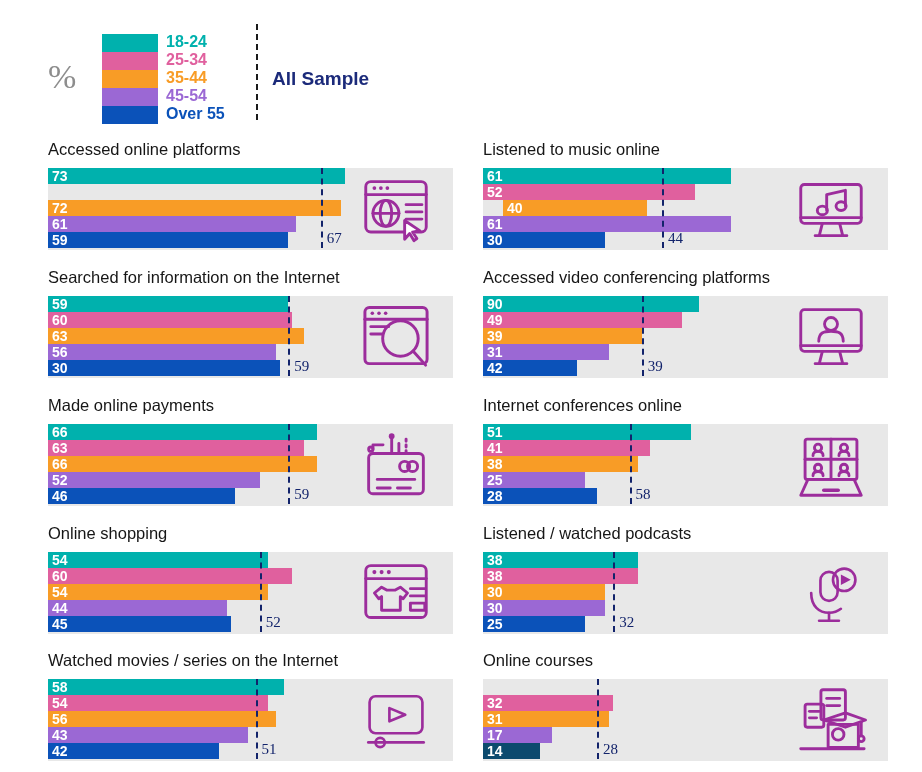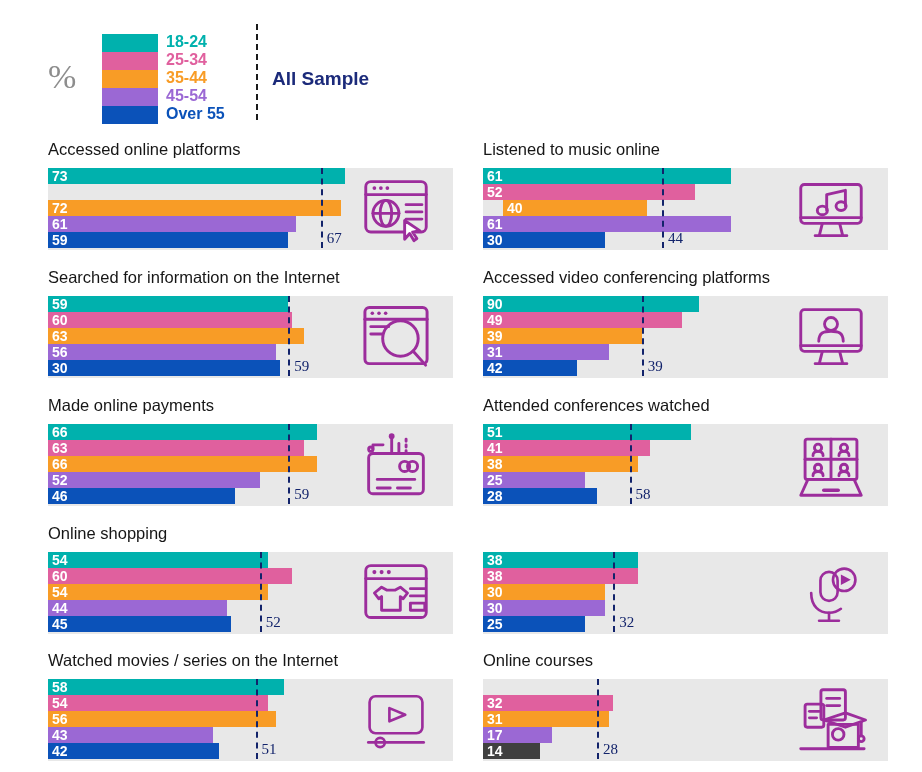--- a/index.html
+++ b/index.html
@@ -416,21 +416,21 @@
             <circle cx="15" cy="28" r="3"></circle>
             <line x1="44" y1="14" x2="44" y2="32"></line>
             <circle cx="44" cy="10" r="4" fill="#9c2d9c" stroke="none"></circle>
             <line x1="54" y1="20" x2="54" y2="32"></line>
             <line x1="64" y1="14" x2="64" y2="32" stroke-dasharray="3 5"></line>
           </svg>
         </div>
       </div>
     </div>
     <div class="block" style="left: 475px; top: 256px;">
-      <div class="block-title">Attended conferences watched</div>
+      <div class="block-title">Internet conferences online</div>
       <div class="panel">
         <div class="bars">
           <div class="bar-row" style="top: 0px;">
             <div class="bar" style="width: 207.57px; left: 0px; background: rgb(0, 177, 173);">
               <span class="bar-value">51</span>
             </div>
           </div>
           <div class="bar-row" style="top: 16px;">
             <div class="bar" style="width: 166.87px; left: 0px; background: rgb(224, 96, 158);">
               <span class="bar-value">41</span>
@@ -514,20 +514,21 @@
             <circle cx="40" cy="21" r="2.8" fill="#9c2d9c" stroke="none"></circle>
             <path d="M30 42 L20 50 L26 58 L30 55 L30 74 L56 74 L56 55 L60 58 L66 50 L56 42 L49 46 L37 46 Z"></path>
             <line x1="70" y1="44" x2="90" y2="44"></line>
             <line x1="70" y1="54" x2="90" y2="54"></line>
             <rect x="70" y="64" width="20" height="10"></rect>
           </svg>
         </div>
       </div>
     </div>
     <div class="block" style="left: 475px; top: 384px;">
+      <div class="block-title">Listened / watched podcasts</div>
       <div class="panel">
         <div class="bars">
           <div class="bar-row" style="top: 0px;">
             <div class="bar" style="width: 154.66px; left: 0px; background: rgb(0, 177, 173);">
               <span class="bar-value">38</span>
             </div>
           </div>
           <div class="bar-row" style="top: 16px;">
             <div class="bar" style="width: 154.66px; left: 0px; background: rgb(224, 96, 158);">
               <span class="bar-value">38</span>
@@ -576,21 +577,21 @@
             <div class="bar" style="width: 219.78px; left: 0px; background: rgb(224, 96, 158);">
               <span class="bar-value">54</span>
             </div>
           </div>
           <div class="bar-row" style="top: 32px;">
             <div class="bar" style="width: 227.92px; left: 0px; background: rgb(248, 156, 38);">
               <span class="bar-value">56</span>
             </div>
           </div>
           <div class="bar-row" style="top: 48px;">
-            <div class="bar" style="width: 165px; left: 0px; background: rgb(155, 104, 212);">
+            <div class="bar" style="width: 200px; left: 0px; background: rgb(155, 104, 212);">
               <span class="bar-value">43</span>
             </div>
           </div>
           <div class="bar-row" style="top: 64px;">
             <div class="bar" style="width: 170.94px; left: 0px; background: rgb(11, 82, 185);">
               <span class="bar-value">42</span>
             </div>
           </div>
         </div>
         <div class="avg-line" style="left: 207.57px;"></div>
@@ -618,21 +619,21 @@
             <div class="bar" style="width: 126.17px; left: 0px; background: rgb(248, 156, 38);">
               <span class="bar-value">31</span>
             </div>
           </div>
           <div class="bar-row" style="top: 48px;">
             <div class="bar" style="width: 69.19px; left: 0px; background: rgb(155, 104, 212);">
               <span class="bar-value">17</span>
             </div>
           </div>
           <div class="bar-row" style="top: 64px;">
-            <div class="bar" style="width: 56.98px; left: 0px; background: #404040;">
+            <div class="bar" style="width: 56.98px; left: 0px; background: #0c4a6e;">
               <span class="bar-value">14</span>
             </div>
           </div>
         </div>
         <div class="avg-line" style="left: 113.96px;"></div>
         <div class="avg-label" style="left: 119.96px;">28</div>
         <div class="icon-wrap" style="left: 300px;">
           <svg width="80" height="72" viewBox="0 0 100 100" fill="none" stroke="#9c2d9c" stroke-width="4" stroke-linecap="round" stroke-linejoin="round">
             <rect x="36" y="8" width="34" height="42" rx="3"></rect>
             <line x1="44" y1="20" x2="62" y2="20"></line>

